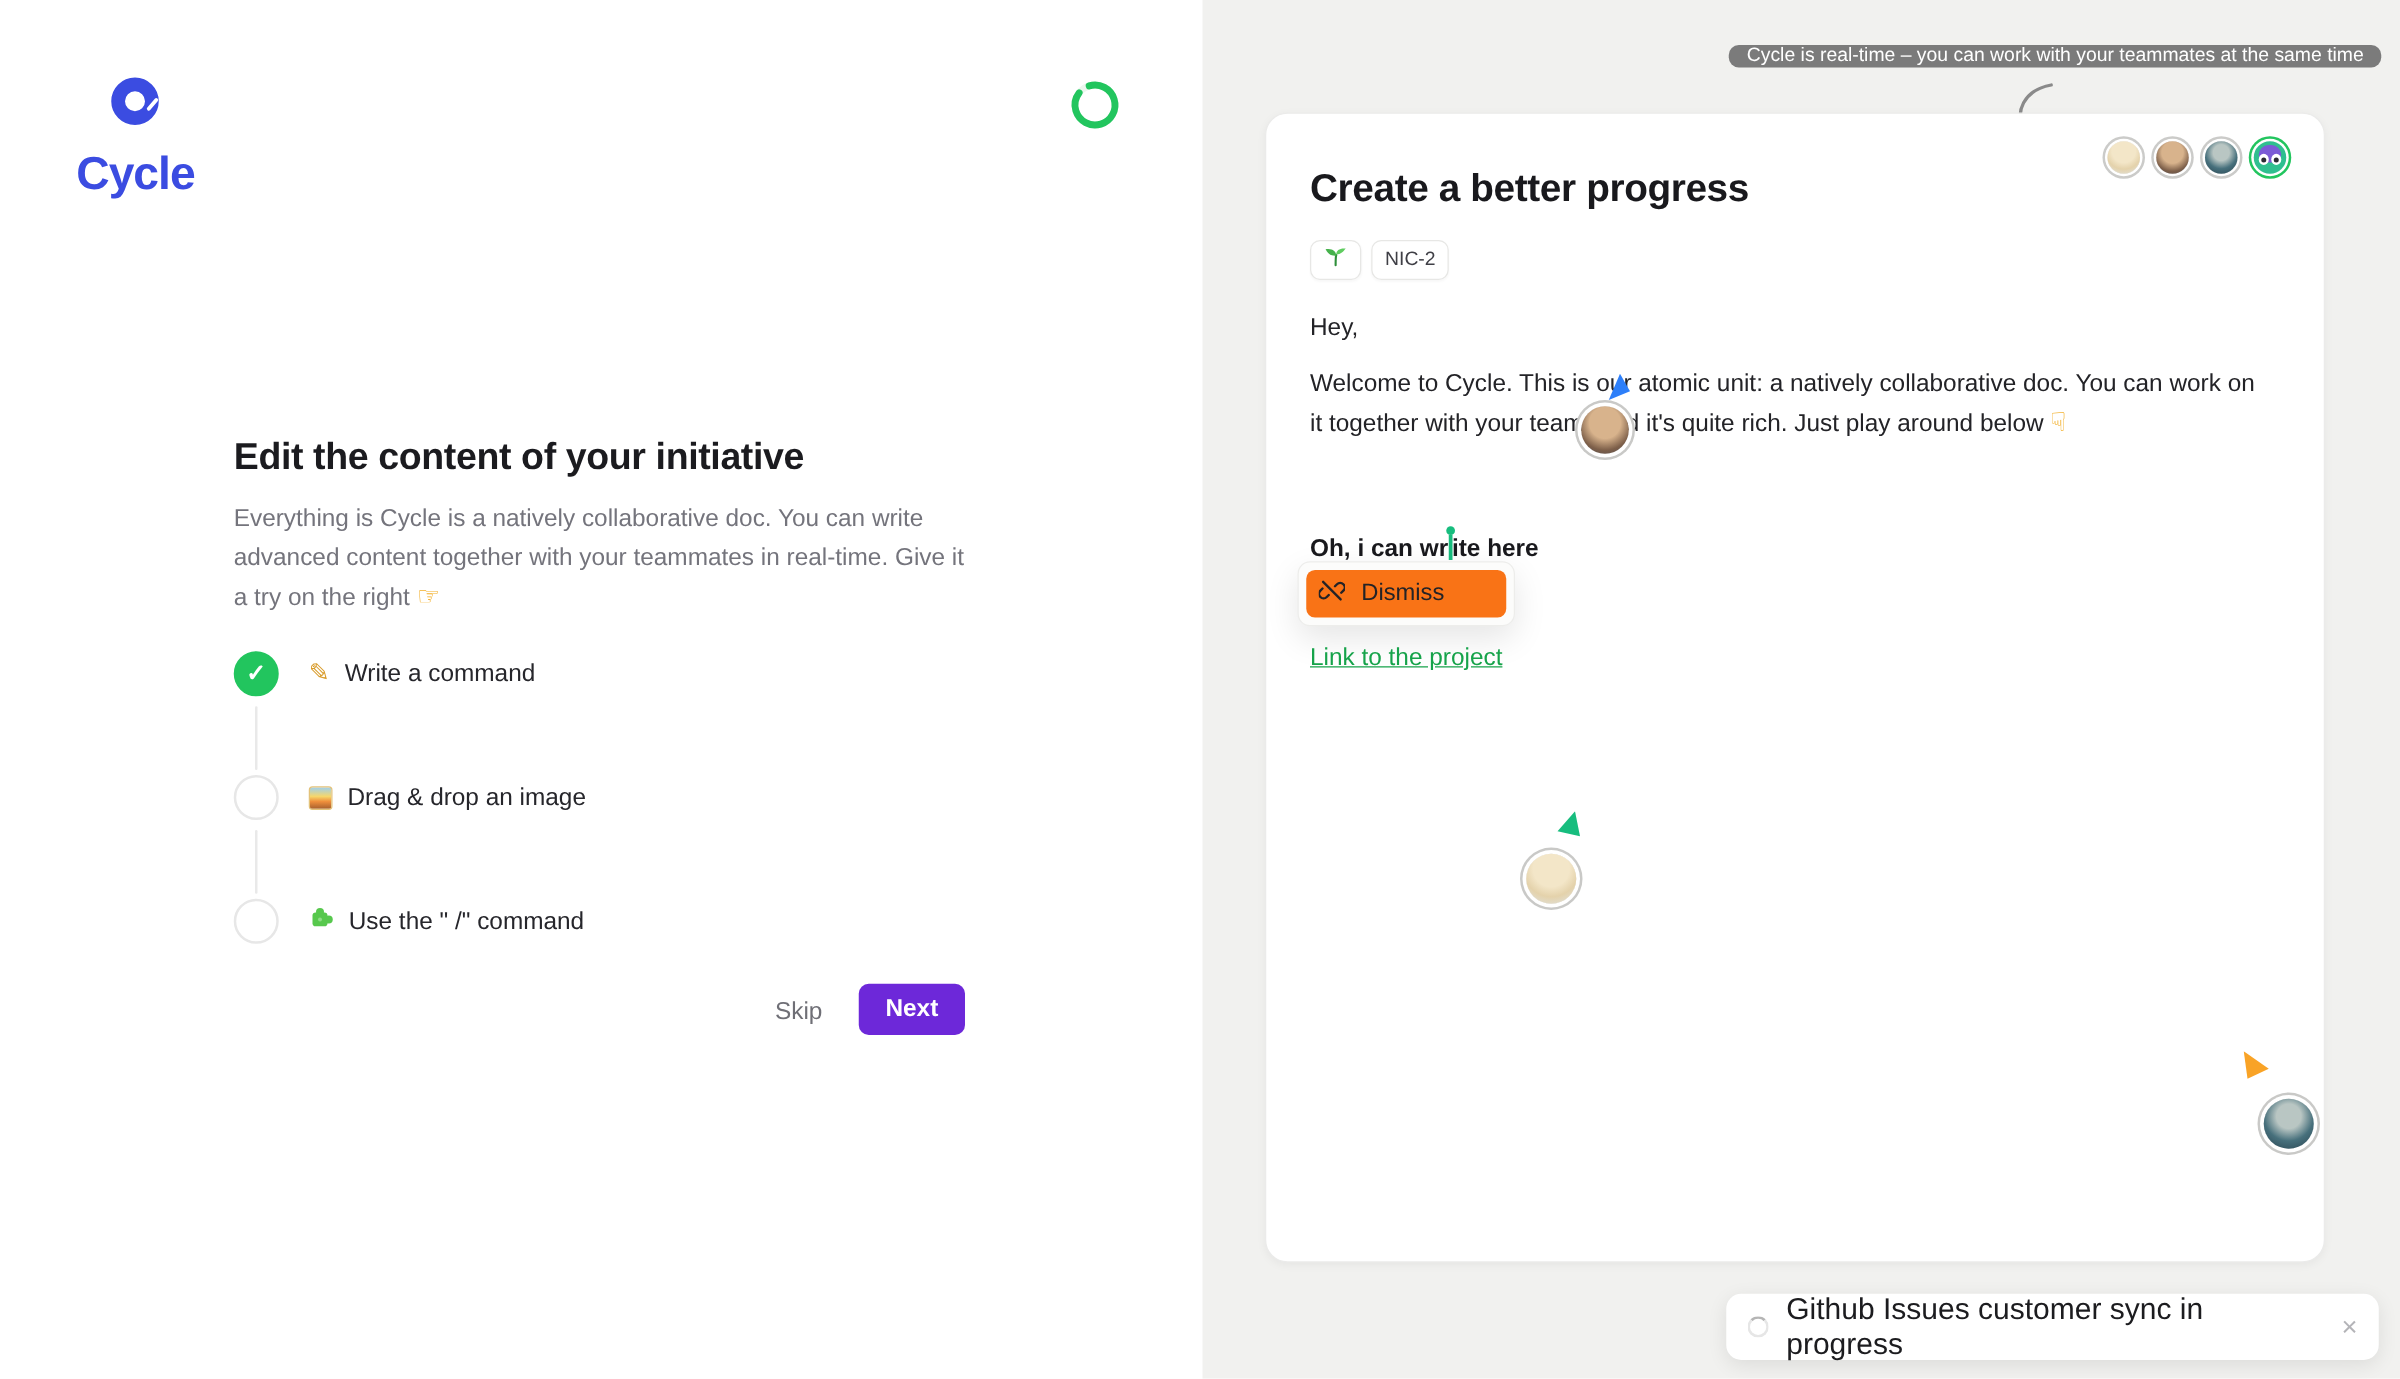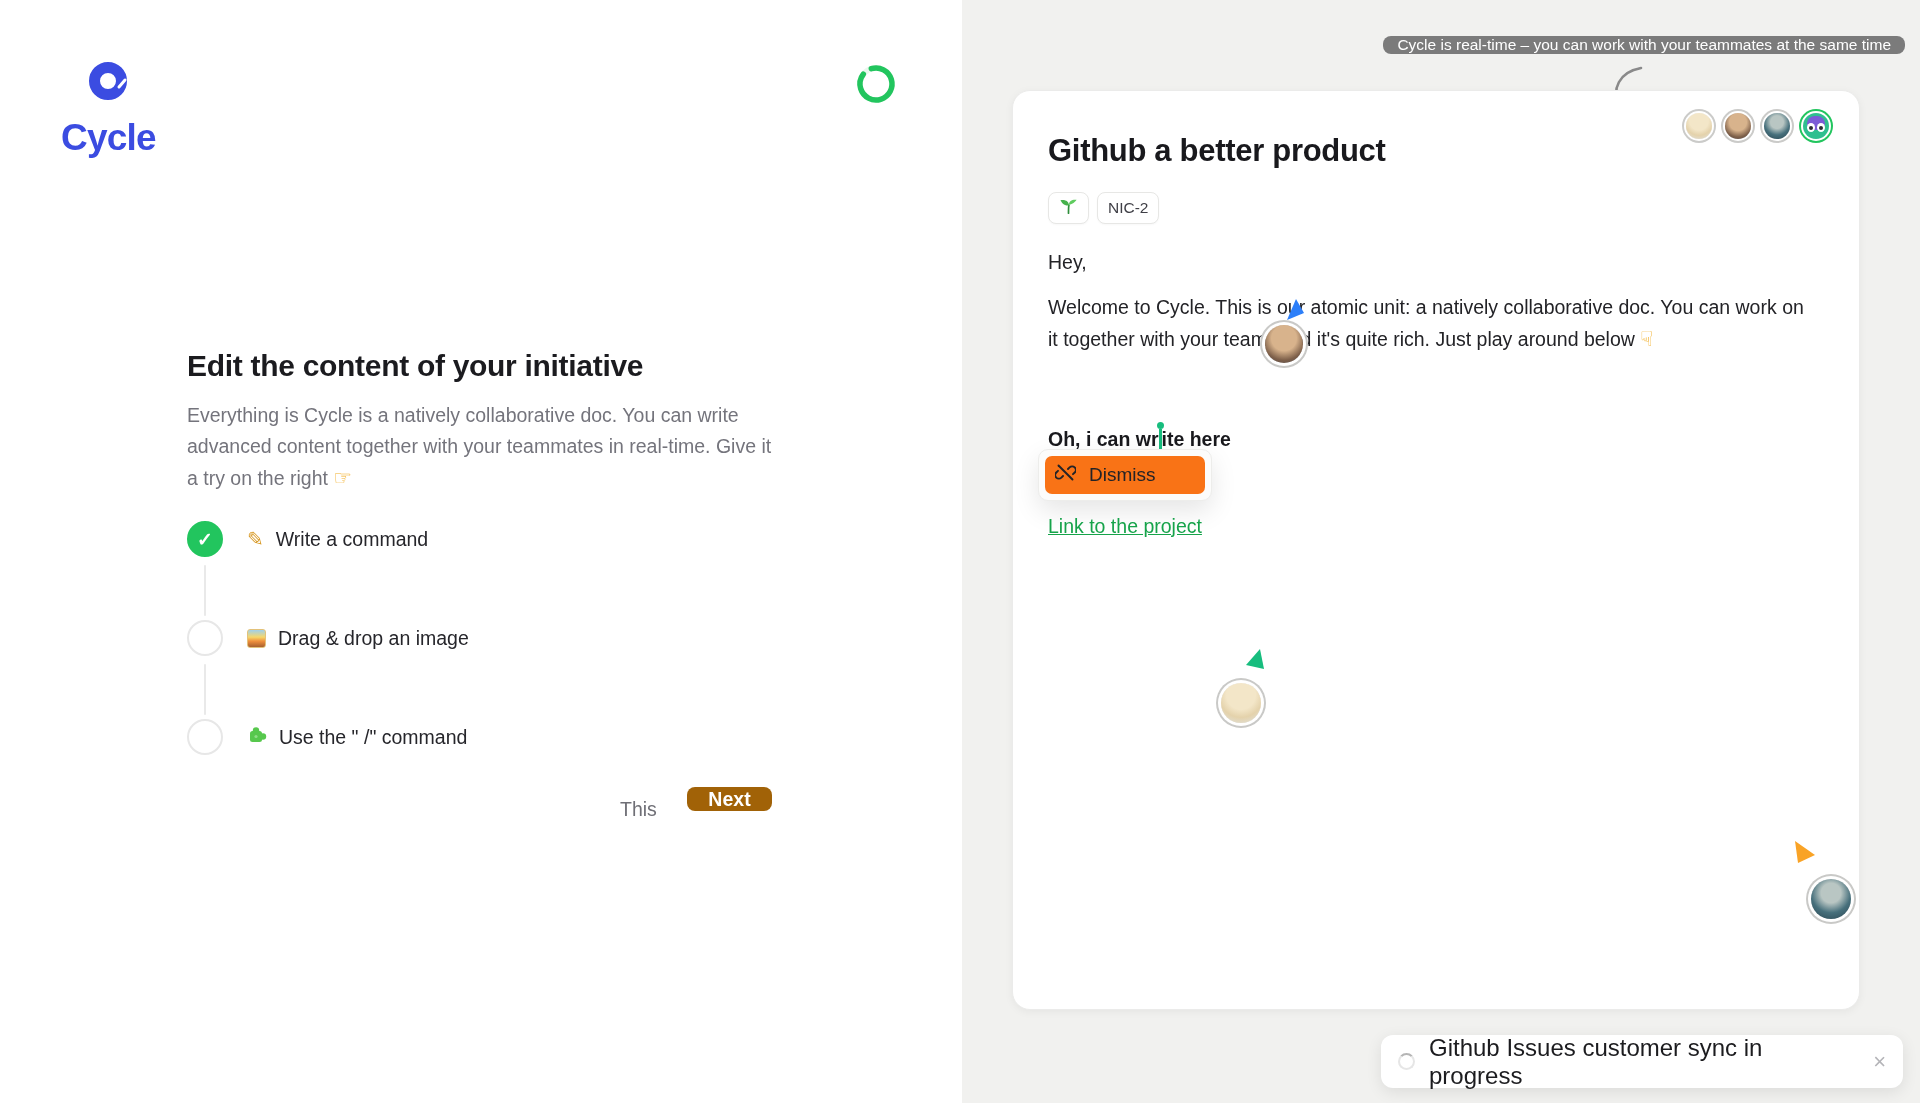--- a/index.html
+++ b/index.html
@@ -19,21 +19,21 @@
 
   .cl-row { position:absolute; left:187px; display:flex; align-items:center; gap:24px; }
   .cl-circle { width:36px; height:36px; border-radius:50%; border:2px solid #e7e7e7; background:#fff; flex:0 0 auto; display:flex; align-items:center; justify-content:center; }
   .cl-circle.done { background:#22c55e; border-color:#22c55e; color:#fff; font-size:19px; font-weight:700; }
   .cl-label { font-size:19.5px; color:#26262b; display:flex; align-items:center; gap:12px; }
   .cl-line { position:absolute; left:204px; width:2px; background:#e9e9e9; border-radius:2px; }
   .ic-pencil { font-size:20px; color:#d99c2b; line-height:1; }
   .ic-picture { width:19px; height:19px; border-radius:3px; border:1px solid #e3c27a; background:linear-gradient(180deg,#9fd0ec 0%,#f6d76b 42%,#ef8f3c 66%,#a8602e 100%); }
 
   .skip-btn { position:absolute; left:606px; top:791px; padding:7px 14px; font-size:19.5px; color:#6f6f76; background:none; border:none; cursor:pointer; }
-  .next-btn { position:absolute; left:687px; top:787px; width:85px; height:24px; border:none; border-radius:8px; background:#a16207; color:#fff; font-size:19.5px; font-weight:600; cursor:pointer; }
+  .next-btn { position:absolute; left:687px; top:787px; width:85px; height:41px; border:none; border-radius:8px; background:#6d28d9; color:#fff; font-size:19.5px; font-weight:600; cursor:pointer; }
 
   
   .right-panel { position:absolute; left:962px; top:0; width:958px; height:1103px; background:#f1f1ef; }
   .tooltip { position:absolute; right:15px; top:36px; height:18px; display:flex; align-items:center; padding:0 14px; background:#7b7b7b; color:#fff; font-size:15.5px; border-radius:8px; white-space:nowrap; }
   .hint-arrow { position:absolute; left:645px; top:64px; }
 
   .doc-card { position:absolute; left:50px; top:90px; width:848px; height:920px; background:#fff; border:1px solid #ebebea; border-radius:18px; box-shadow:0 2px 8px rgba(0,0,0,0.05); }
 
   .avatars { position:absolute; top:22px; right:30px; display:flex; gap:13px; align-items:center; }
   .av { width:26px; height:26px; border-radius:50%; box-shadow:0 0 0 2px #fff, 0 0 0 4px #cbcbc9; position:relative; overflow:hidden; }
@@ -131,21 +131,21 @@
             <rect x="3" y="6" width="12" height="11" rx="2.5" fill="#57c84d"></rect>
             <circle cx="9" cy="5.5" r="3.2" fill="#57c84d"></circle>
             <circle cx="16" cy="11.5" r="3.2" fill="#57c84d"></circle>
             <circle cx="9" cy="11.5" r="1.6" fill="#8fdd86"></circle>
           </svg>
         </span>
         <span>Use the " /" command</span>
       </span>
     </div>
 
-    <button class="skip-btn">This</button>
+    <button class="skip-btn">Skip</button>
     <button class="next-btn">Next</button>
   </section>
 
   <section class="right-panel">
 
     <div class="tooltip">Cycle is real-time – you can work with your teammates at the same time</div>
 
     <span class="hint-arrow">
       <svg width="72" height="72" viewBox="0 0 72 72">
         <path d="M34 4 C 12 8, 4 26, 13 40 C 19 49 29 54 44 56" fill="none" stroke="#8a8a8a" stroke-width="2.6" stroke-linecap="round"></path>
@@ -159,21 +159,21 @@
         <span class="av av-woman"></span>
         <span class="av av-beard"></span>
         <span class="av av-teal"></span>
         <span class="av av-mascot active">
           <span class="blob"></span>
             <span class="eye l"></span>
             <span class="eye r"></span>
         </span>
       </div>
 
-      <h2 class="doc-title">Github a better product</h2>
+      <h2 class="doc-title">Create a better progress</h2>
 
       <div class="chips">
         <span class="chip">
           <span>
             <svg width="19" height="19" viewBox="0 0 20 20">
               <path d="M10 17 C10 12.5 10 10 10.5 8.5" fill="none" stroke="#2f8f3b" stroke-width="1.8" stroke-linecap="round"></path>
               <path d="M10.5 9 C5 9.5 3 6 1.5 3.5 C7 2.5 10.5 5 10.5 9 Z" fill="#46b24c"></path>
               <path d="M10.5 8 C14.5 8 16.5 5.5 18.5 3 C13.5 2.5 10.5 4.5 10.5 8 Z" fill="#5fcc5f"></path>
             </svg>
           </span>

